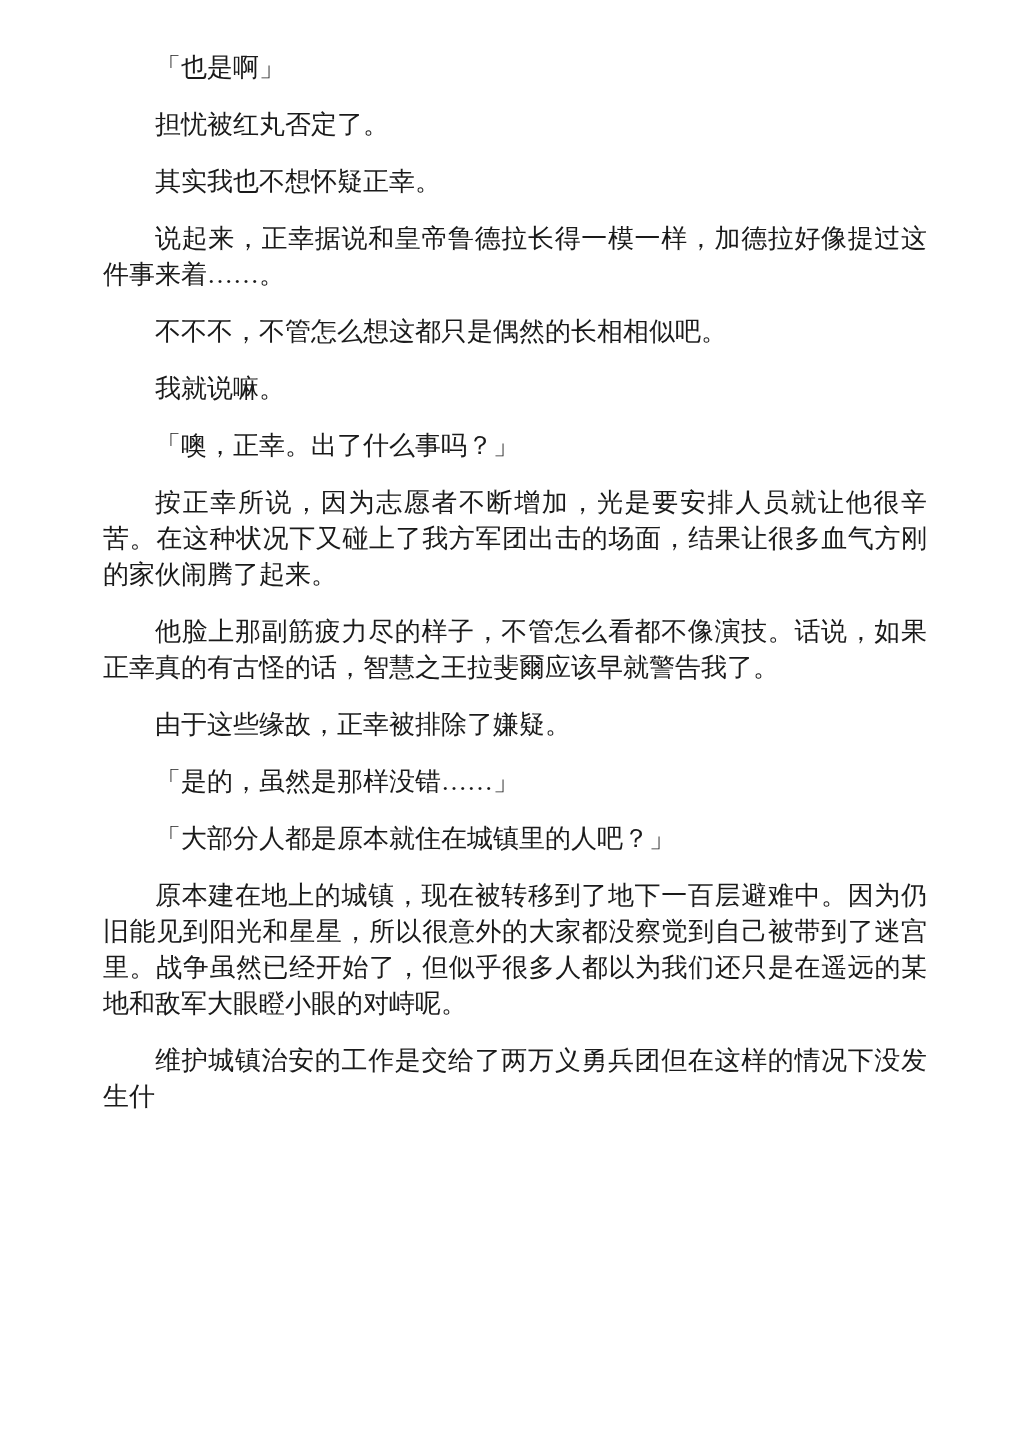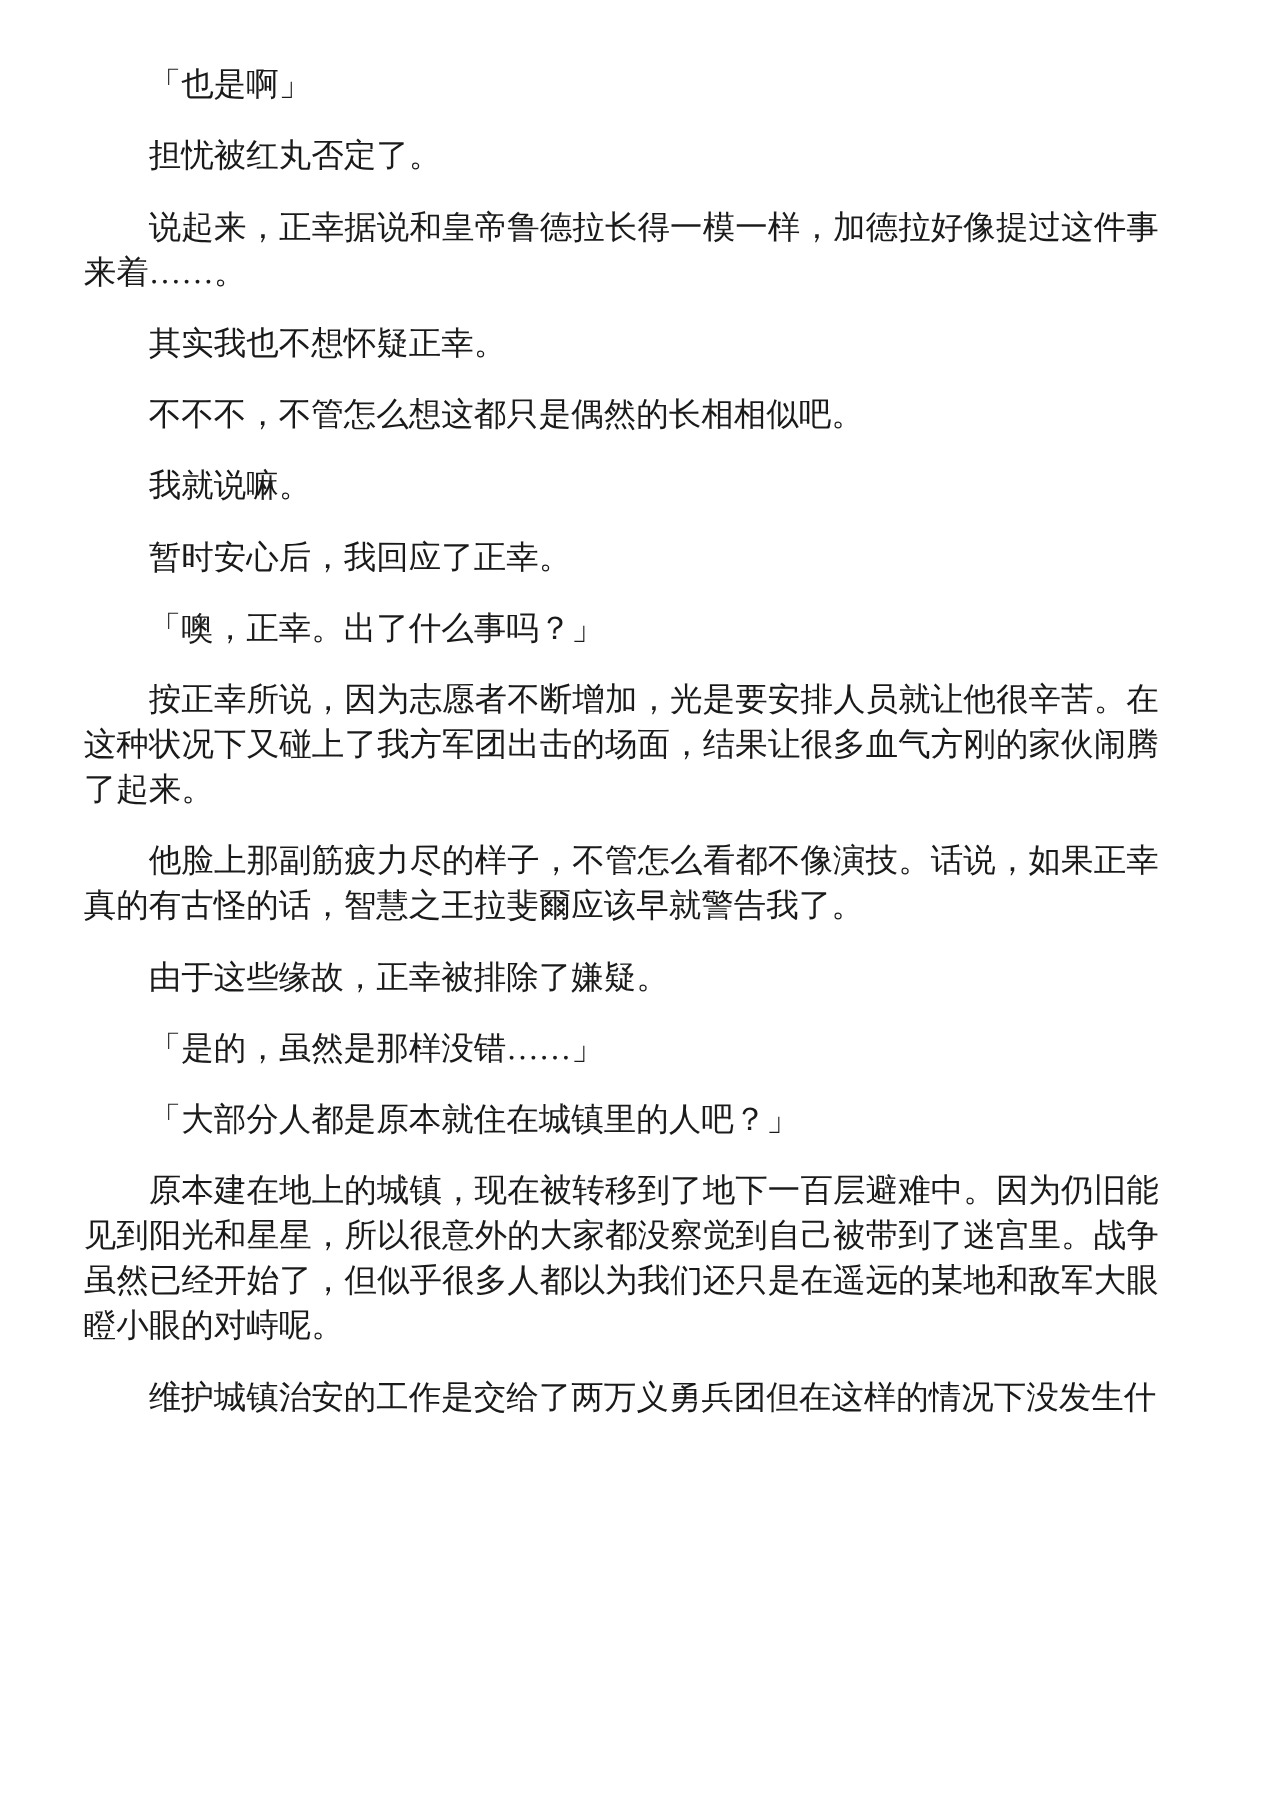--- a/index.html
+++ b/index.html
@@ -7,44 +7,43 @@
     padding: 0;
     background: #ffffff;
   }
   .page {
     position: relative;
     width: 1017px;
     height: 1437px;
     box-sizing: border-box;
     background: #ffffff;
     color: #1a1a1a;
-    padding: 50px 90px 40px 67px;
+    padding: 50px 90px 40px 103px;
     font-family: "Liberation Serif", "DejaVu Serif", serif;
     font-size: 26px;
     line-height: 36px;
     overflow: hidden;
   }
   .page p {
     margin: 0 0 21px 0;
     text-indent: 2em;
     text-align: justify;
     word-break: break-all;
   }
 </style>
 </head>
 <body>
 
 <div class="page" style="background: rgb(255, 255, 255); color: rgb(26, 26, 26);">
   <p>「也是啊」</p>
   <p>担忧被红丸否定了。</p>
+  <p>其实我也不想怀疑正幸。</p>
   <p>说起来，正幸据说和皇帝鲁德拉长得一模一样，加德拉好像提过这件事来着……。</p>
-  <p>其实我也不想怀疑正幸。</p>
   <p>不不不，不管怎么想这都只是偶然的长相相似吧。</p>
   <p>我就说嘛。</p>
-  <p>暂时安心后，我回应了正幸。</p>
   <p>「噢，正幸。出了什么事吗？」</p>
   <p>按正幸所说，因为志愿者不断增加，光是要安排人员就让他很辛苦。在这种状况下又碰上了我方军团出击的场面，结果让很多血气方刚的家伙闹腾了起来。</p>
   <p>他脸上那副筋疲力尽的样子，不管怎么看都不像演技。话说，如果正幸真的有古怪的话，智慧之王拉斐爾应该早就警告我了。</p>
   <p>由于这些缘故，正幸被排除了嫌疑。</p>
   <p>「是的，虽然是那样没错……」</p>
   <p>「大部分人都是原本就住在城镇里的人吧？」</p>
   <p>原本建在地上的城镇，现在被转移到了地下一百层避难中。因为仍旧能见到阳光和星星，所以很意外的大家都没察觉到自己被带到了迷宫里。战争虽然已经开始了，但似乎很多人都以为我们还只是在遥远的某地和敌军大眼瞪小眼的对峙呢。</p>
   <p>维护城镇治安的工作是交给了两万义勇兵团但在这样的情况下没发生什</p>
 </div>
 

